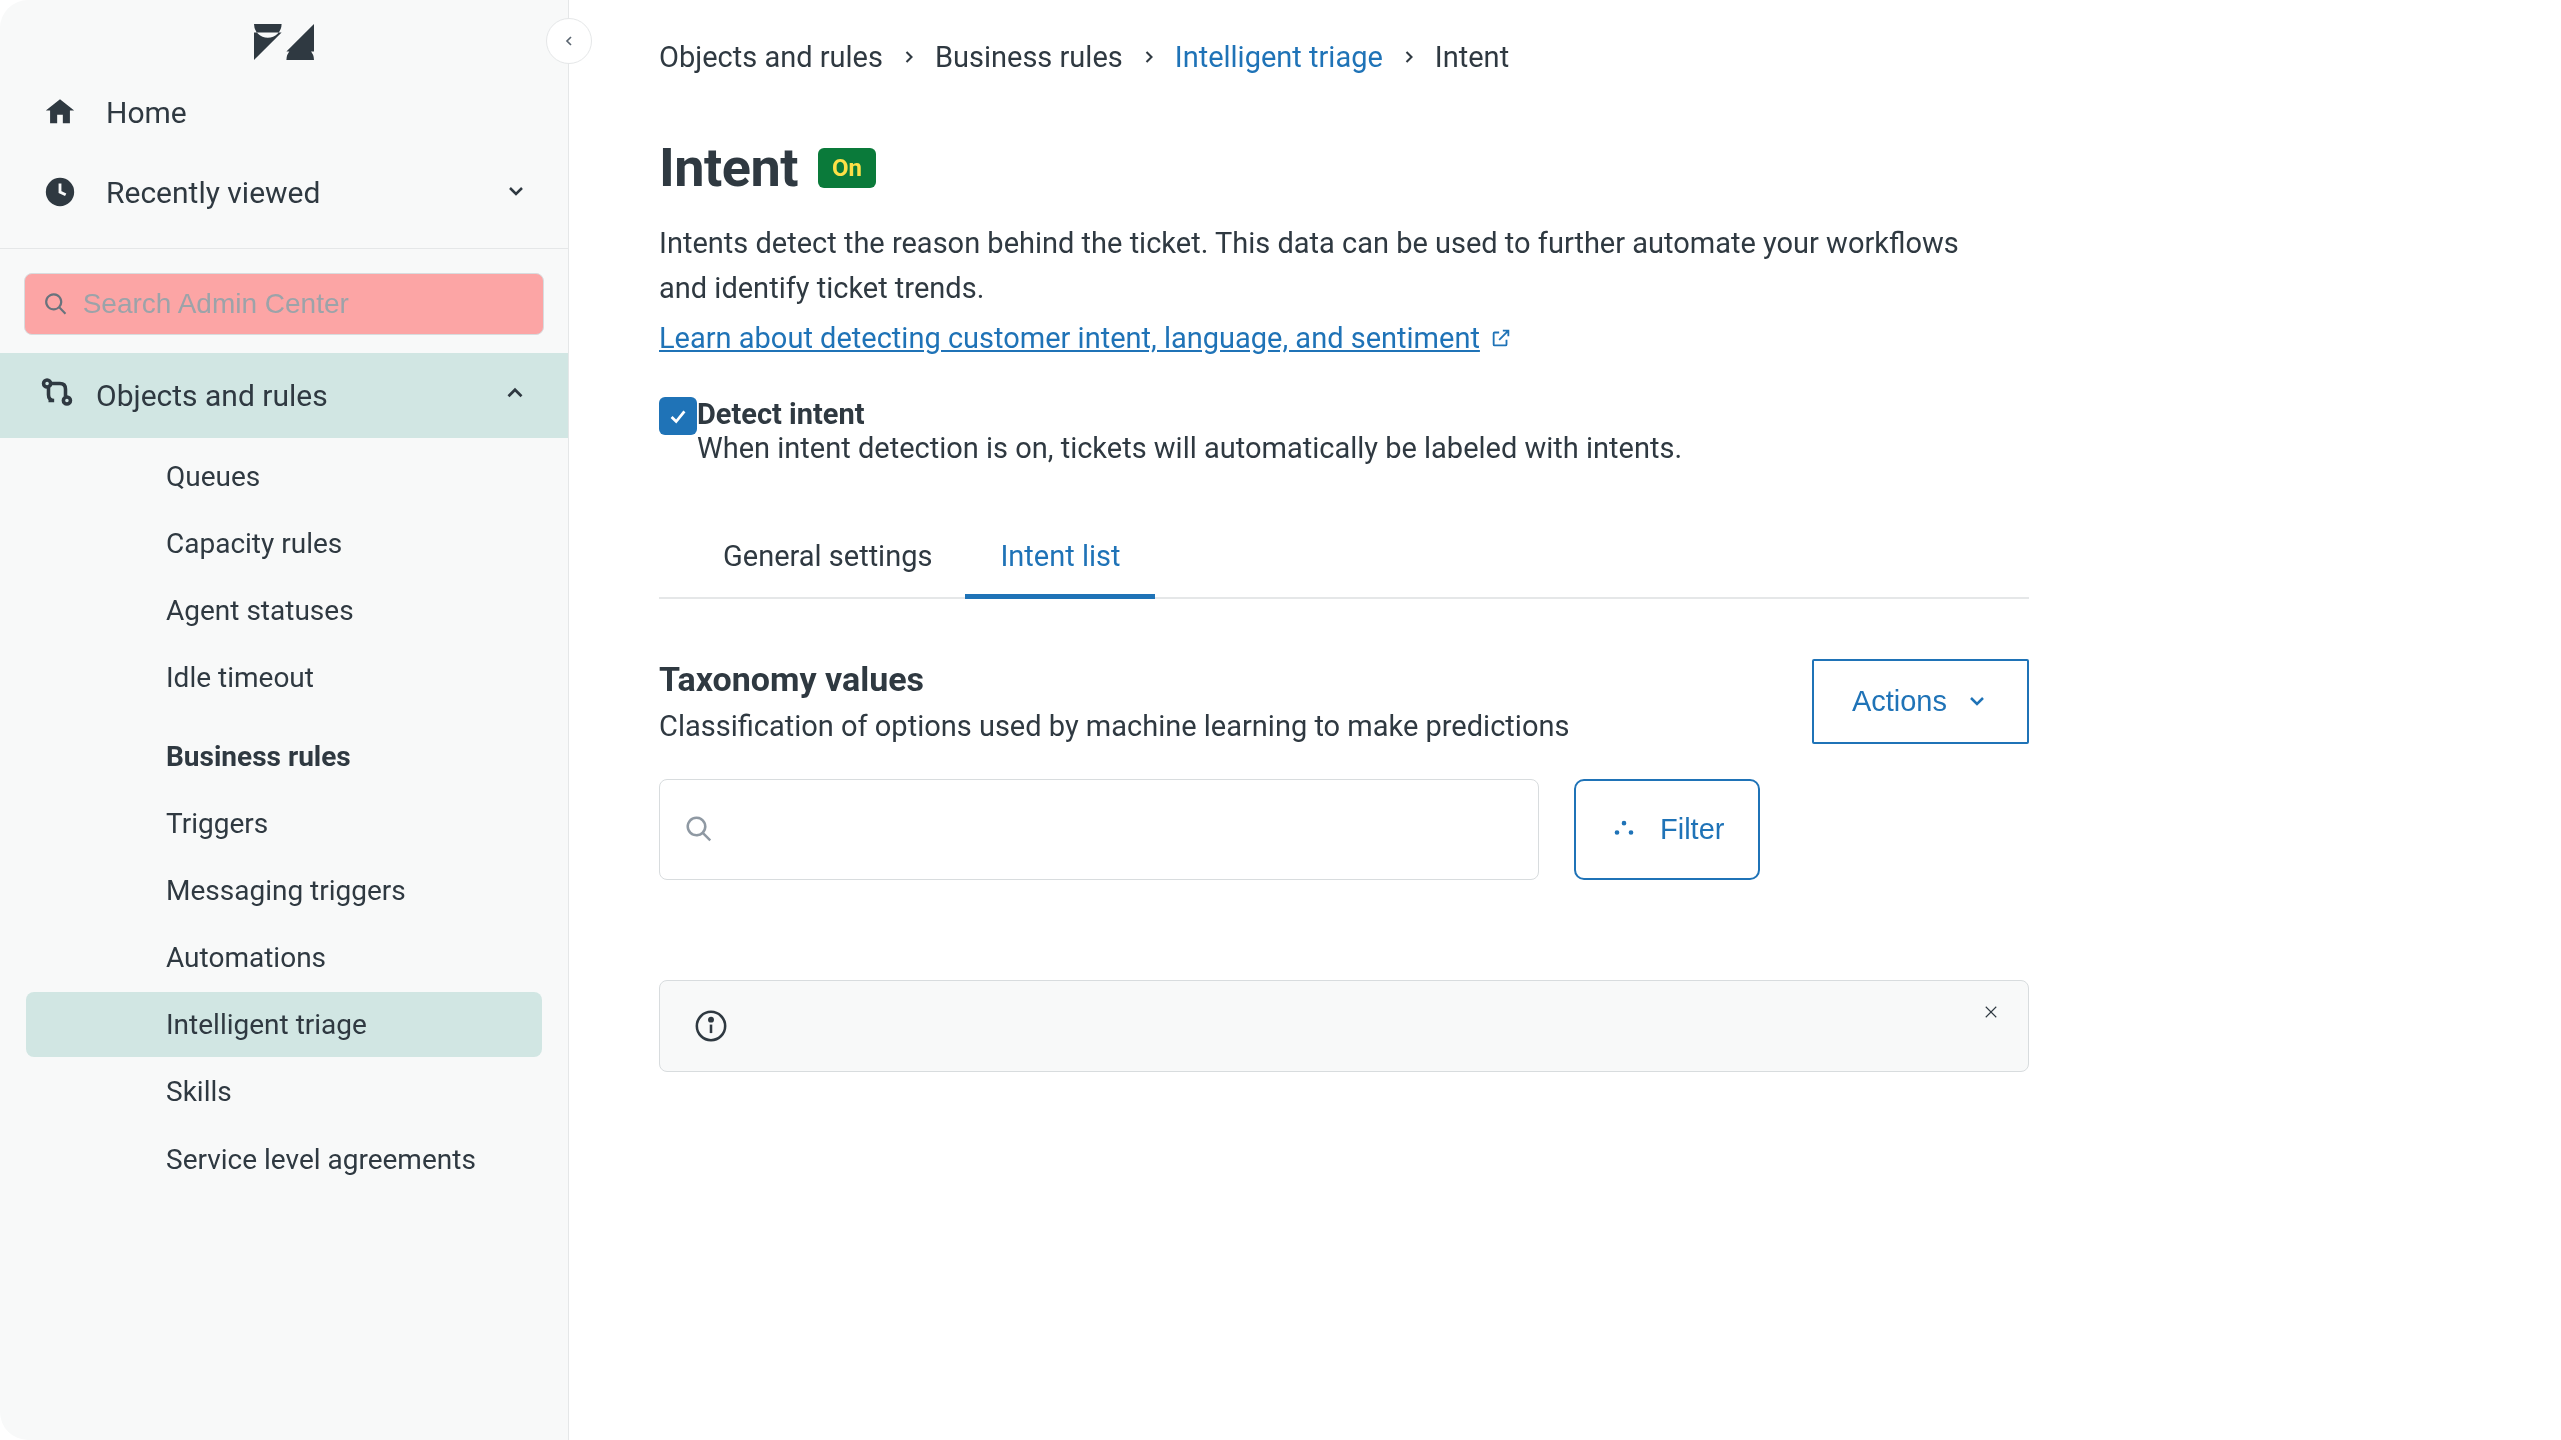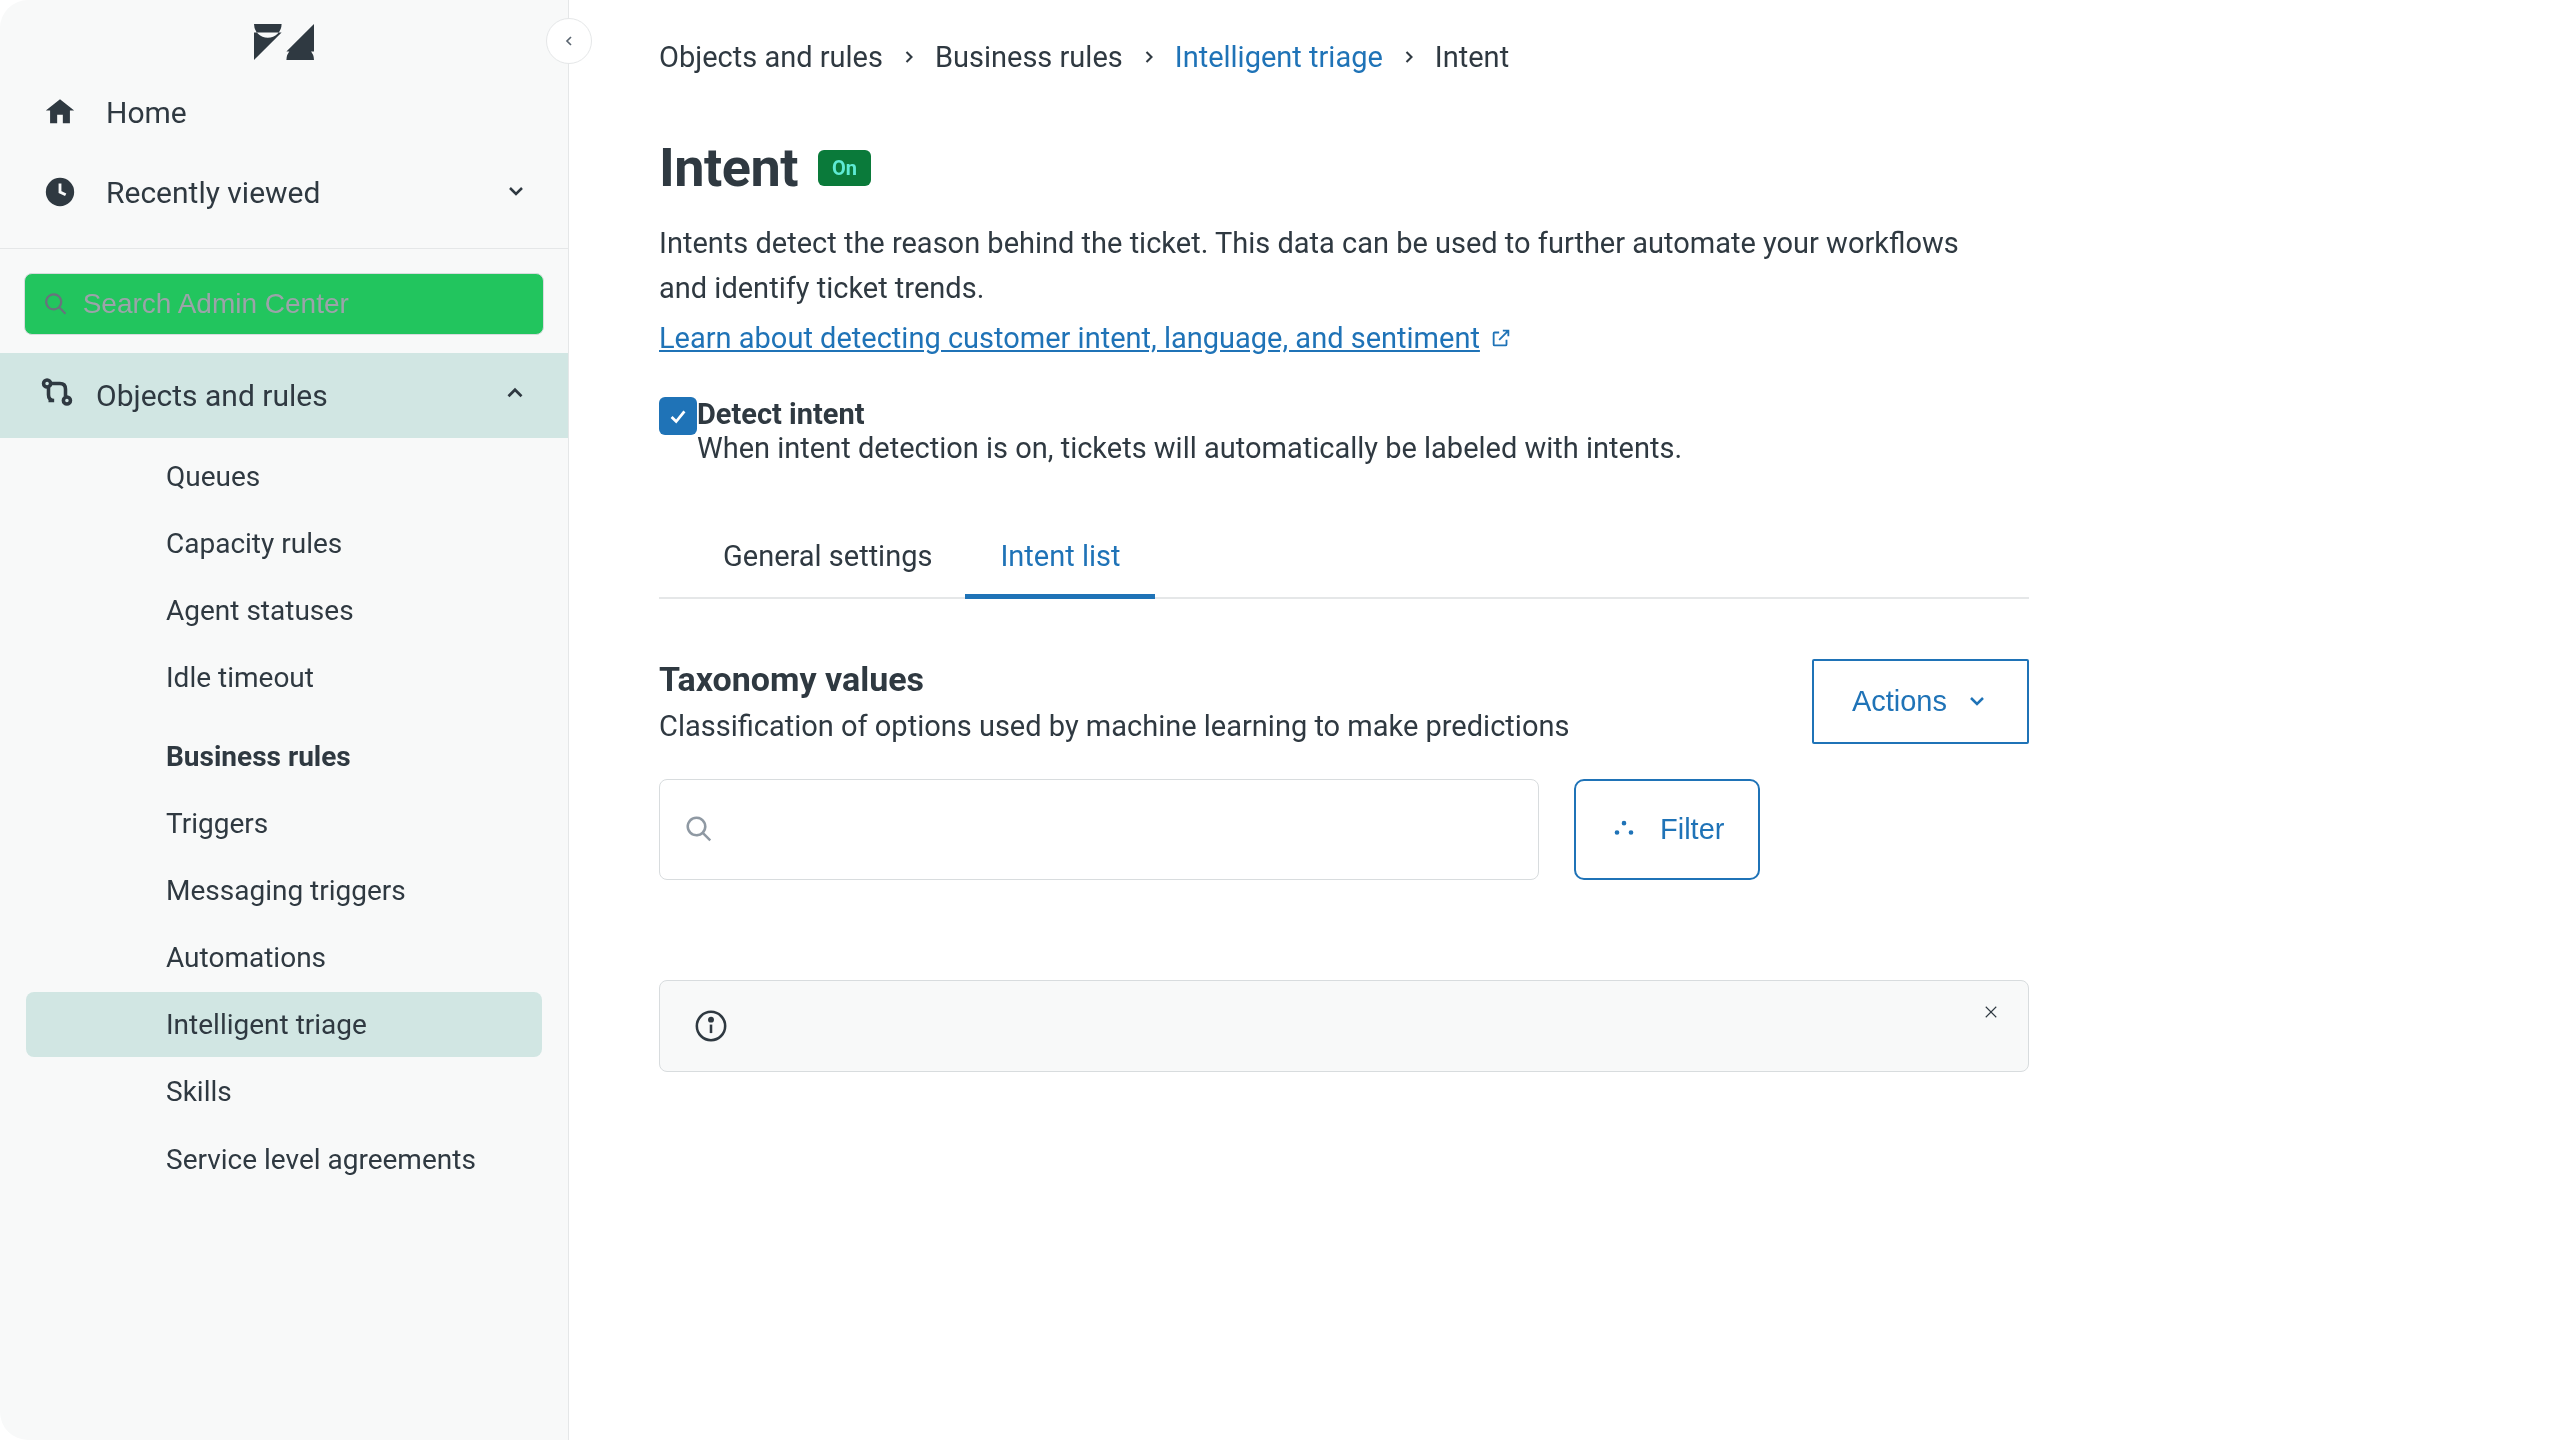--- a/index.html
+++ b/index.html
@@ -23,21 +23,21 @@
     .nav-item { display:flex; align-items:center; gap:26px; padding:20px 40px; font-size:30px; cursor:pointer; color:#2f3941; }
     .nav-item .icon { width:40px; height:40px; display:flex; align-items:center; justify-content:center; }
     .nav-item .icon svg { width:34px; height:34px; fill:#2f3941; }
     .nav-item .chev { margin-left:auto; }
     .nav-item .chev svg { width:24px; height:24px; stroke:#2f3941; fill:none; }
 
     .divider-h { border:none; border-top:1px solid #e5e7e8; margin:16px 0 0; }
 
     
     .search-wrap { padding:24px 24px 18px; }
-    .search { display:flex; align-items:center; gap:14px; border:1px solid #d8dcde; border-radius:8px; padding:14px 18px; background:#22c55e; font-size:28px; color:#68737d; }
+    .search { display:flex; align-items:center; gap:14px; border:1px solid #d8dcde; border-radius:8px; padding:14px 18px; background:#fca5a5; font-size:28px; color:#68737d; }
     .search input { border:none; outline:none; width:100%; font-size:28px; background:transparent; color:#2f3941; }
     .search svg { width:28px; height:28px; fill:#68737d; }
     .search input::placeholder { color:#9ca3a9; }
 
     
     .tree { flex:1; overflow:auto; padding-bottom:40px; }
     .tree-section { }
     .tree-section-header { display:flex; align-items:center; gap:22px; padding:22px 40px; background:#d1e6e3; font-size:30px; font-weight:400; color:#2f3941; cursor:pointer; }
     .tree-section-header .chev { margin-left:auto; }
     .tree-section-header .chev svg { width:26px; height:26px; stroke:#2f3941; fill:none; }
@@ -53,21 +53,21 @@
 
     
     .breadcrumb { display:flex; flex-wrap:wrap; align-items:center; gap:16px; font-size:29px; color:#2f3941; margin-bottom:20px; position:absolute; top:40px; left:90px; }
     .breadcrumb .crumb { }
     .breadcrumb .crumb.link { color:#1f73b7; }
     .breadcrumb .sep svg { width:20px; height:20px; stroke:#2f3941; fill:none; }
 
     
     .title-row { display:flex; align-items:center; gap:20px; margin-bottom:22px; }
     .title-row h1 { font-size:54px; font-weight:700; letter-spacing:-0.5px; }
-    .badge-on { background:#0a7a3a; color:#5eead4; font-size:20px; font-weight:700; padding:6px 14px; border-radius:6px; }
+    .badge-on { background:#0a7a3a; color:#fde047; font-size:24px; font-weight:700; padding:6px 14px; border-radius:6px; }
 
     .desc { font-size:29px; line-height:1.55; max-width:1330px; margin-bottom:10px; }
     .desc-link { font-size:29px; color:#1f73b7; display:inline-flex; align-items:center; gap:10px; }
     .desc-link svg { width:22px; height:22px; stroke:#1f73b7; fill:none; }
 
     
     .checkbox-row { display:flex; margin-top:42px; align-items:flex-start; }
     .checkbox { width:38px; height:38px; border-radius:6px; background:#1f73b7; display:flex; align-items:center; justify-content:center; flex-shrink:0; }
     .checkbox svg { width:22px; height:22px; stroke:#fff; fill:none; stroke-width:3; }
     .checkbox-label { font-size:29px; }

